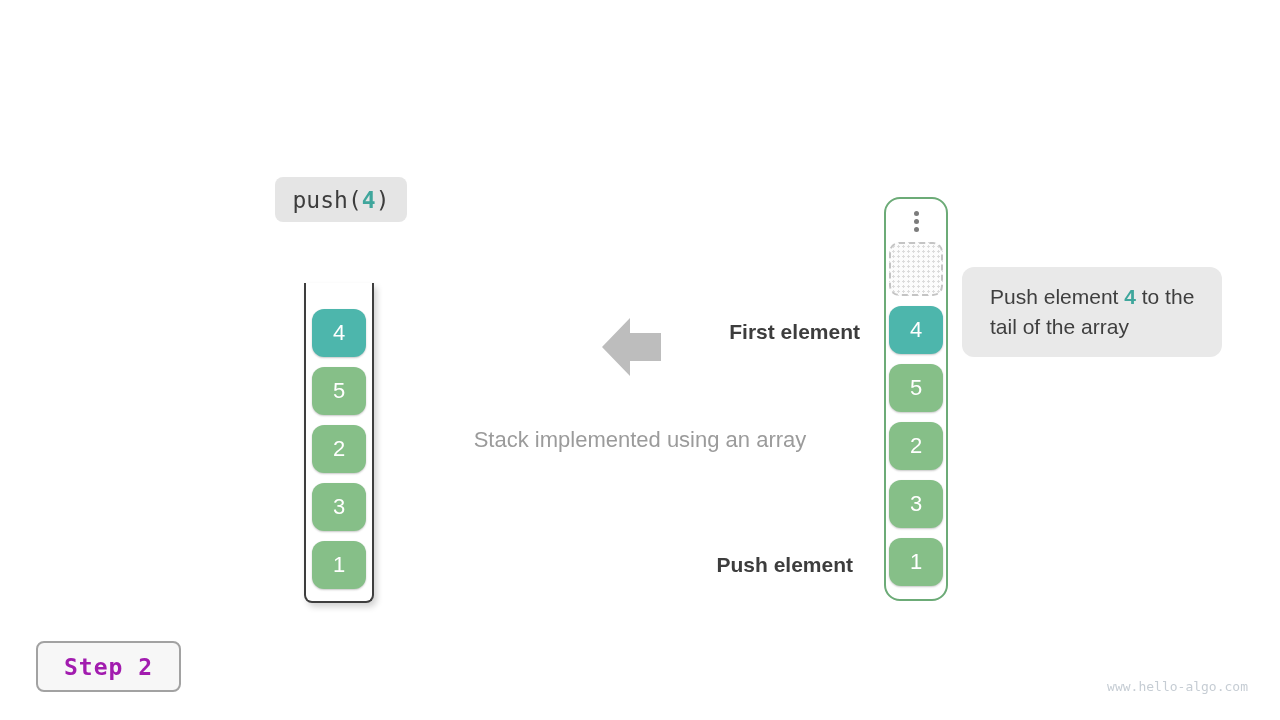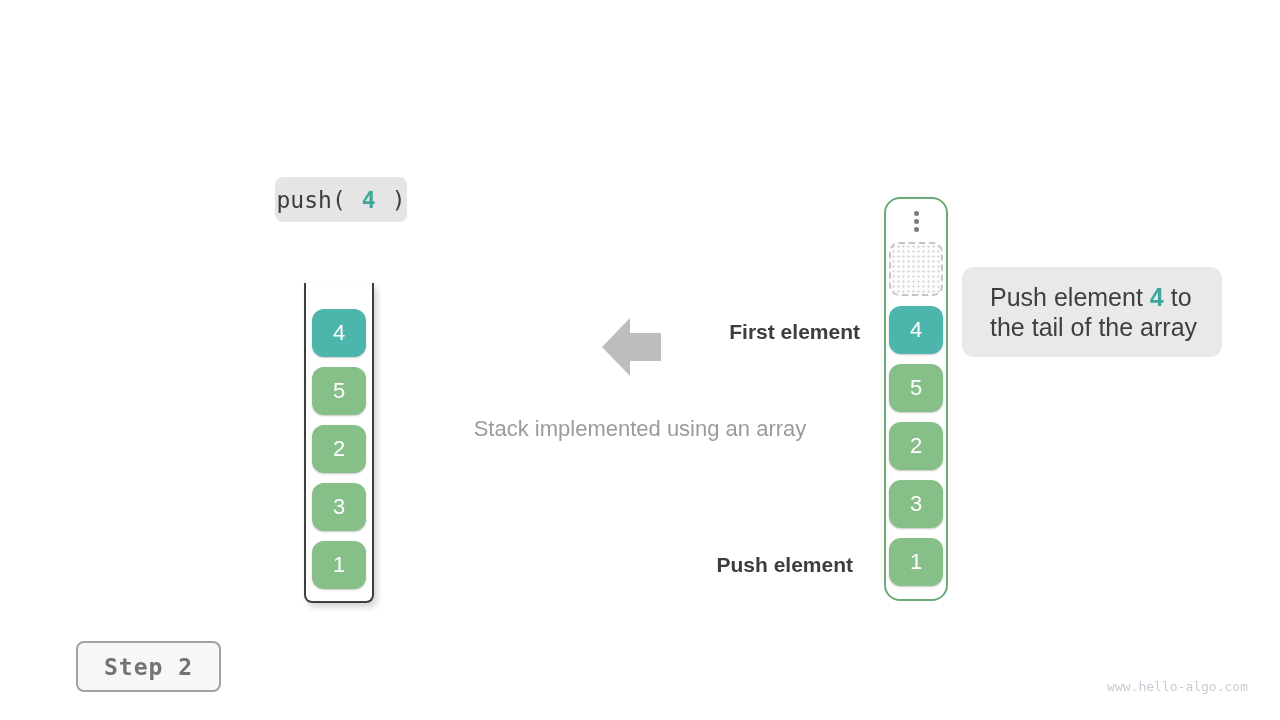--- a/index.html
+++ b/index.html
@@ -14,21 +14,21 @@
   #canvas{
     position:relative;width:1280px;height:720px;background:#ffffff;
     overflow:hidden;font-family:"Liberation Sans",sans-serif;
   }
 
   
   .op-label{
     position:absolute;left:275px;top:177px;width:132px;height:45px;
     background:var(--label-bg);border-radius:8px;
     display:flex;align-items:center;justify-content:center;
-    font-family:"DejaVu Sans Mono",monospace;font-size:23px;color:#3d3d3d;gap:16px;
+    font-family:"DejaVu Sans Mono",monospace;font-size:23px;color:#3d3d3d;
   }
   .accent{color:var(--accent);font-weight:700;}
 
   
   .stack-frame{
     position:absolute;left:304px;top:283px;width:70px;height:320px;
     border-left:2px solid #3e3e3e;border-right:2px solid #3e3e3e;border-bottom:2px solid #3e3e3e;
     border-radius:0 0 8px 8px;box-sizing:border-box;
     box-shadow:3px 4px 6px rgba(0,0,0,.18);
     display:flex;flex-direction:column;justify-content:flex-end;align-items:center;
@@ -59,34 +59,34 @@
     border:2px dashed #c4c4c4;border-radius:10px;
     background-color:#fcfcfc;
     background-image:radial-gradient(#dcdcdc 1px, transparent 1.3px);
     background-size:5px 5px;
   }
 
   .arrow-wrap{position:absolute;left:602px;top:317px;width:60px;height:60px;}
 
   .last-label{position:absolute;right:420px;top:320px;font-size:21px;font-weight:700;color:#3d3d3d;white-space:nowrap;}
   .first-label{position:absolute;right:427px;top:553px;font-size:21px;font-weight:700;color:#3d3d3d;white-space:nowrap;}
-  .caption{position:absolute;left:440px;top:416px;width:400px;text-align:center;font-size:22px;color:#9b9b9b;white-space:nowrap;}
+  .caption{position:absolute;left:440px;top:427px;width:400px;text-align:center;font-size:22px;color:#9b9b9b;white-space:nowrap;}
 
   .bubble{
     position:absolute;left:962px;top:267px;width:260px;height:90px;
     background:var(--bubble-bg);border-radius:12px;box-sizing:border-box;
-    padding:15px 12px 0 28px;font-size:25px;line-height:30px;color:#3f3f3f;
+    padding:15px 12px 0 28px;font-size:21px;line-height:30px;color:#3f3f3f;
   }
 
   .step-badge{
     position:absolute;left:36px;top:641px;width:145px;height:51px;
     background:#f7f7f7;border:2px solid #a2a2a2;border-radius:8px;box-sizing:border-box;
     display:flex;align-items:center;justify-content:center;
     font-family:"DejaVu Sans Mono",monospace;font-size:23px;font-weight:700;
-    color:#737373;letter-spacing:1px;margin-left:40px;
+    color:#a21caf;letter-spacing:1px;
   }
 
   .watermark{
     position:absolute;right:32px;bottom:26px;
     font-family:"DejaVu Sans Mono",monospace;font-size:13px;color:#c6cdd4;
   }
 </style>
 </head>
 <body>
 

